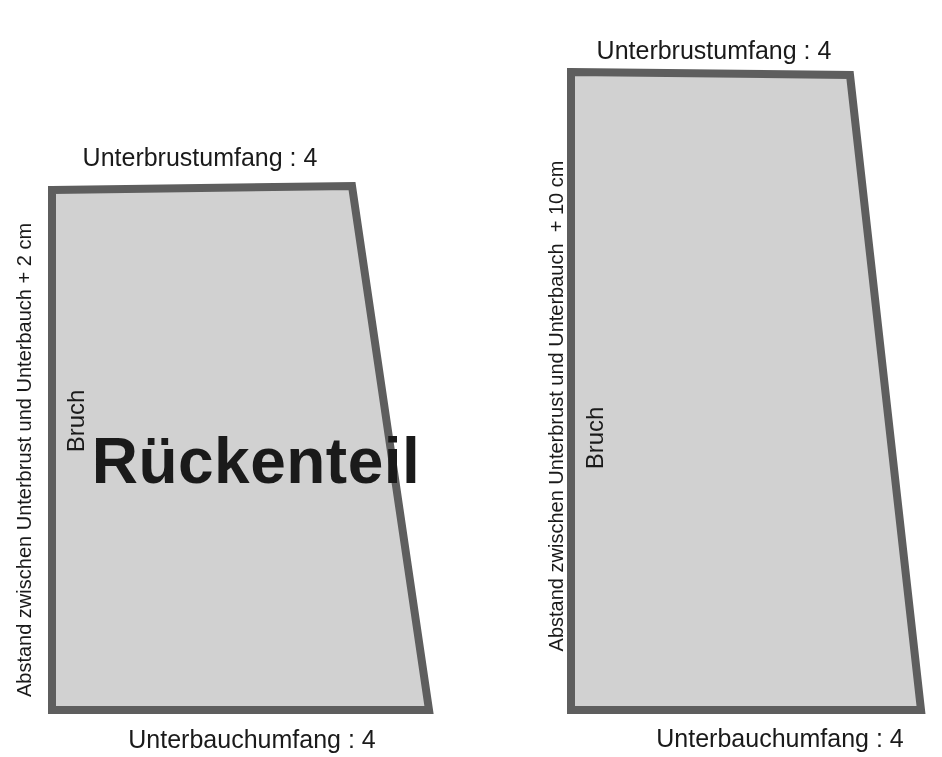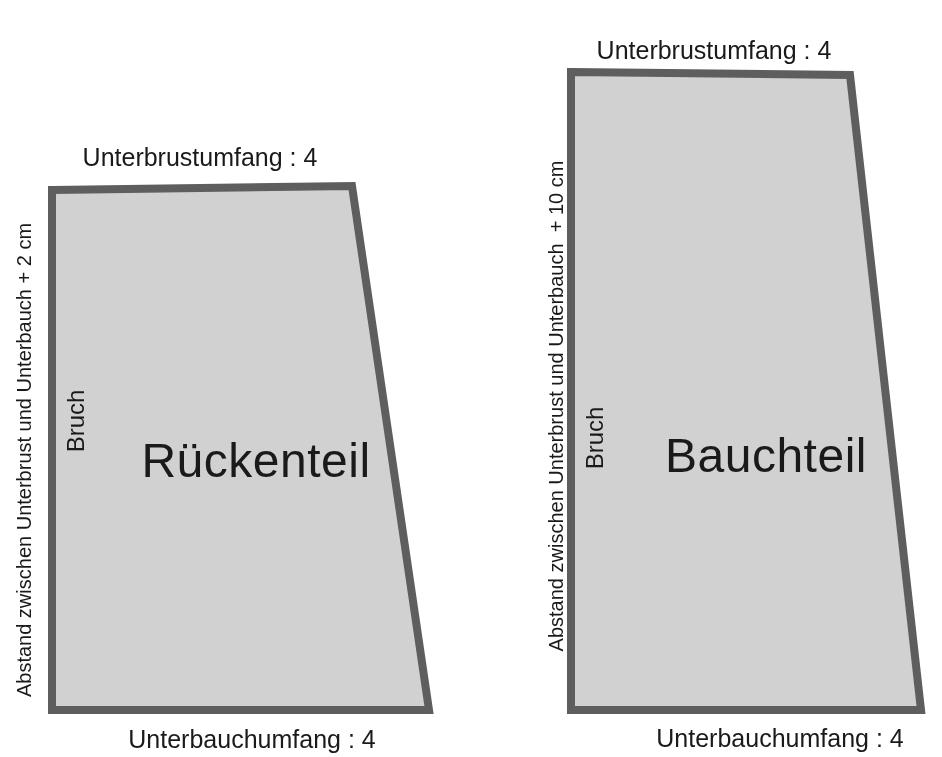--- a/index.html
+++ b/index.html
@@ -40,22 +40,23 @@
   .label.rotated {
     transform: translate(-50%, -50%) rotate(-90deg);
   }
   .label.side-label {
     font-size: 20px;
   }
   .label.fold-label {
     font-size: 24px;
   }
   .label.piece-title {
-    font-size: 48px;
+    font-size: 64px;
     letter-spacing: 0.5px;
+    font-weight: bold;
   }
 </style>
 </head>
 <body>
 
 <div class="canvas">
 
   <svg class="shapes-svg" viewBox="0 0 942 757" xmlns="http://www.w3.org/2000/svg">
     <polygon class="piece-shape" points="52,190 352,186 429,710 52,710"></polygon>
     <polygon class="piece-shape" points="571,72 850,75 921,710 571,710"></polygon>
@@ -70,17 +71,16 @@
   <div class="label piece-title" style="left:256px; top:461px;">Rückenteil</div>
 
   <div class="label" style="left:252px; top:740px;">Unterbauchumfang : 4</div>
 
   <div class="label" style="left:714px; top:51px;">Unterbrustumfang : 4</div>
 
   <div class="label rotated side-label" style="left:556px; top:406px;">Abstand zwischen Unterbrust und Unterbauch  + 10 cm</div>
 
   <div class="label rotated fold-label" style="left:595px; top:438px;">Bruch</div>
 
-  <div class="label piece-title" style="left:766px; top:456px;">Bauchteil</div>
 
   <div class="label" style="left:780px; top:739px;">Unterbauchumfang : 4</div>
 
 </div>
 
 </body></html>

